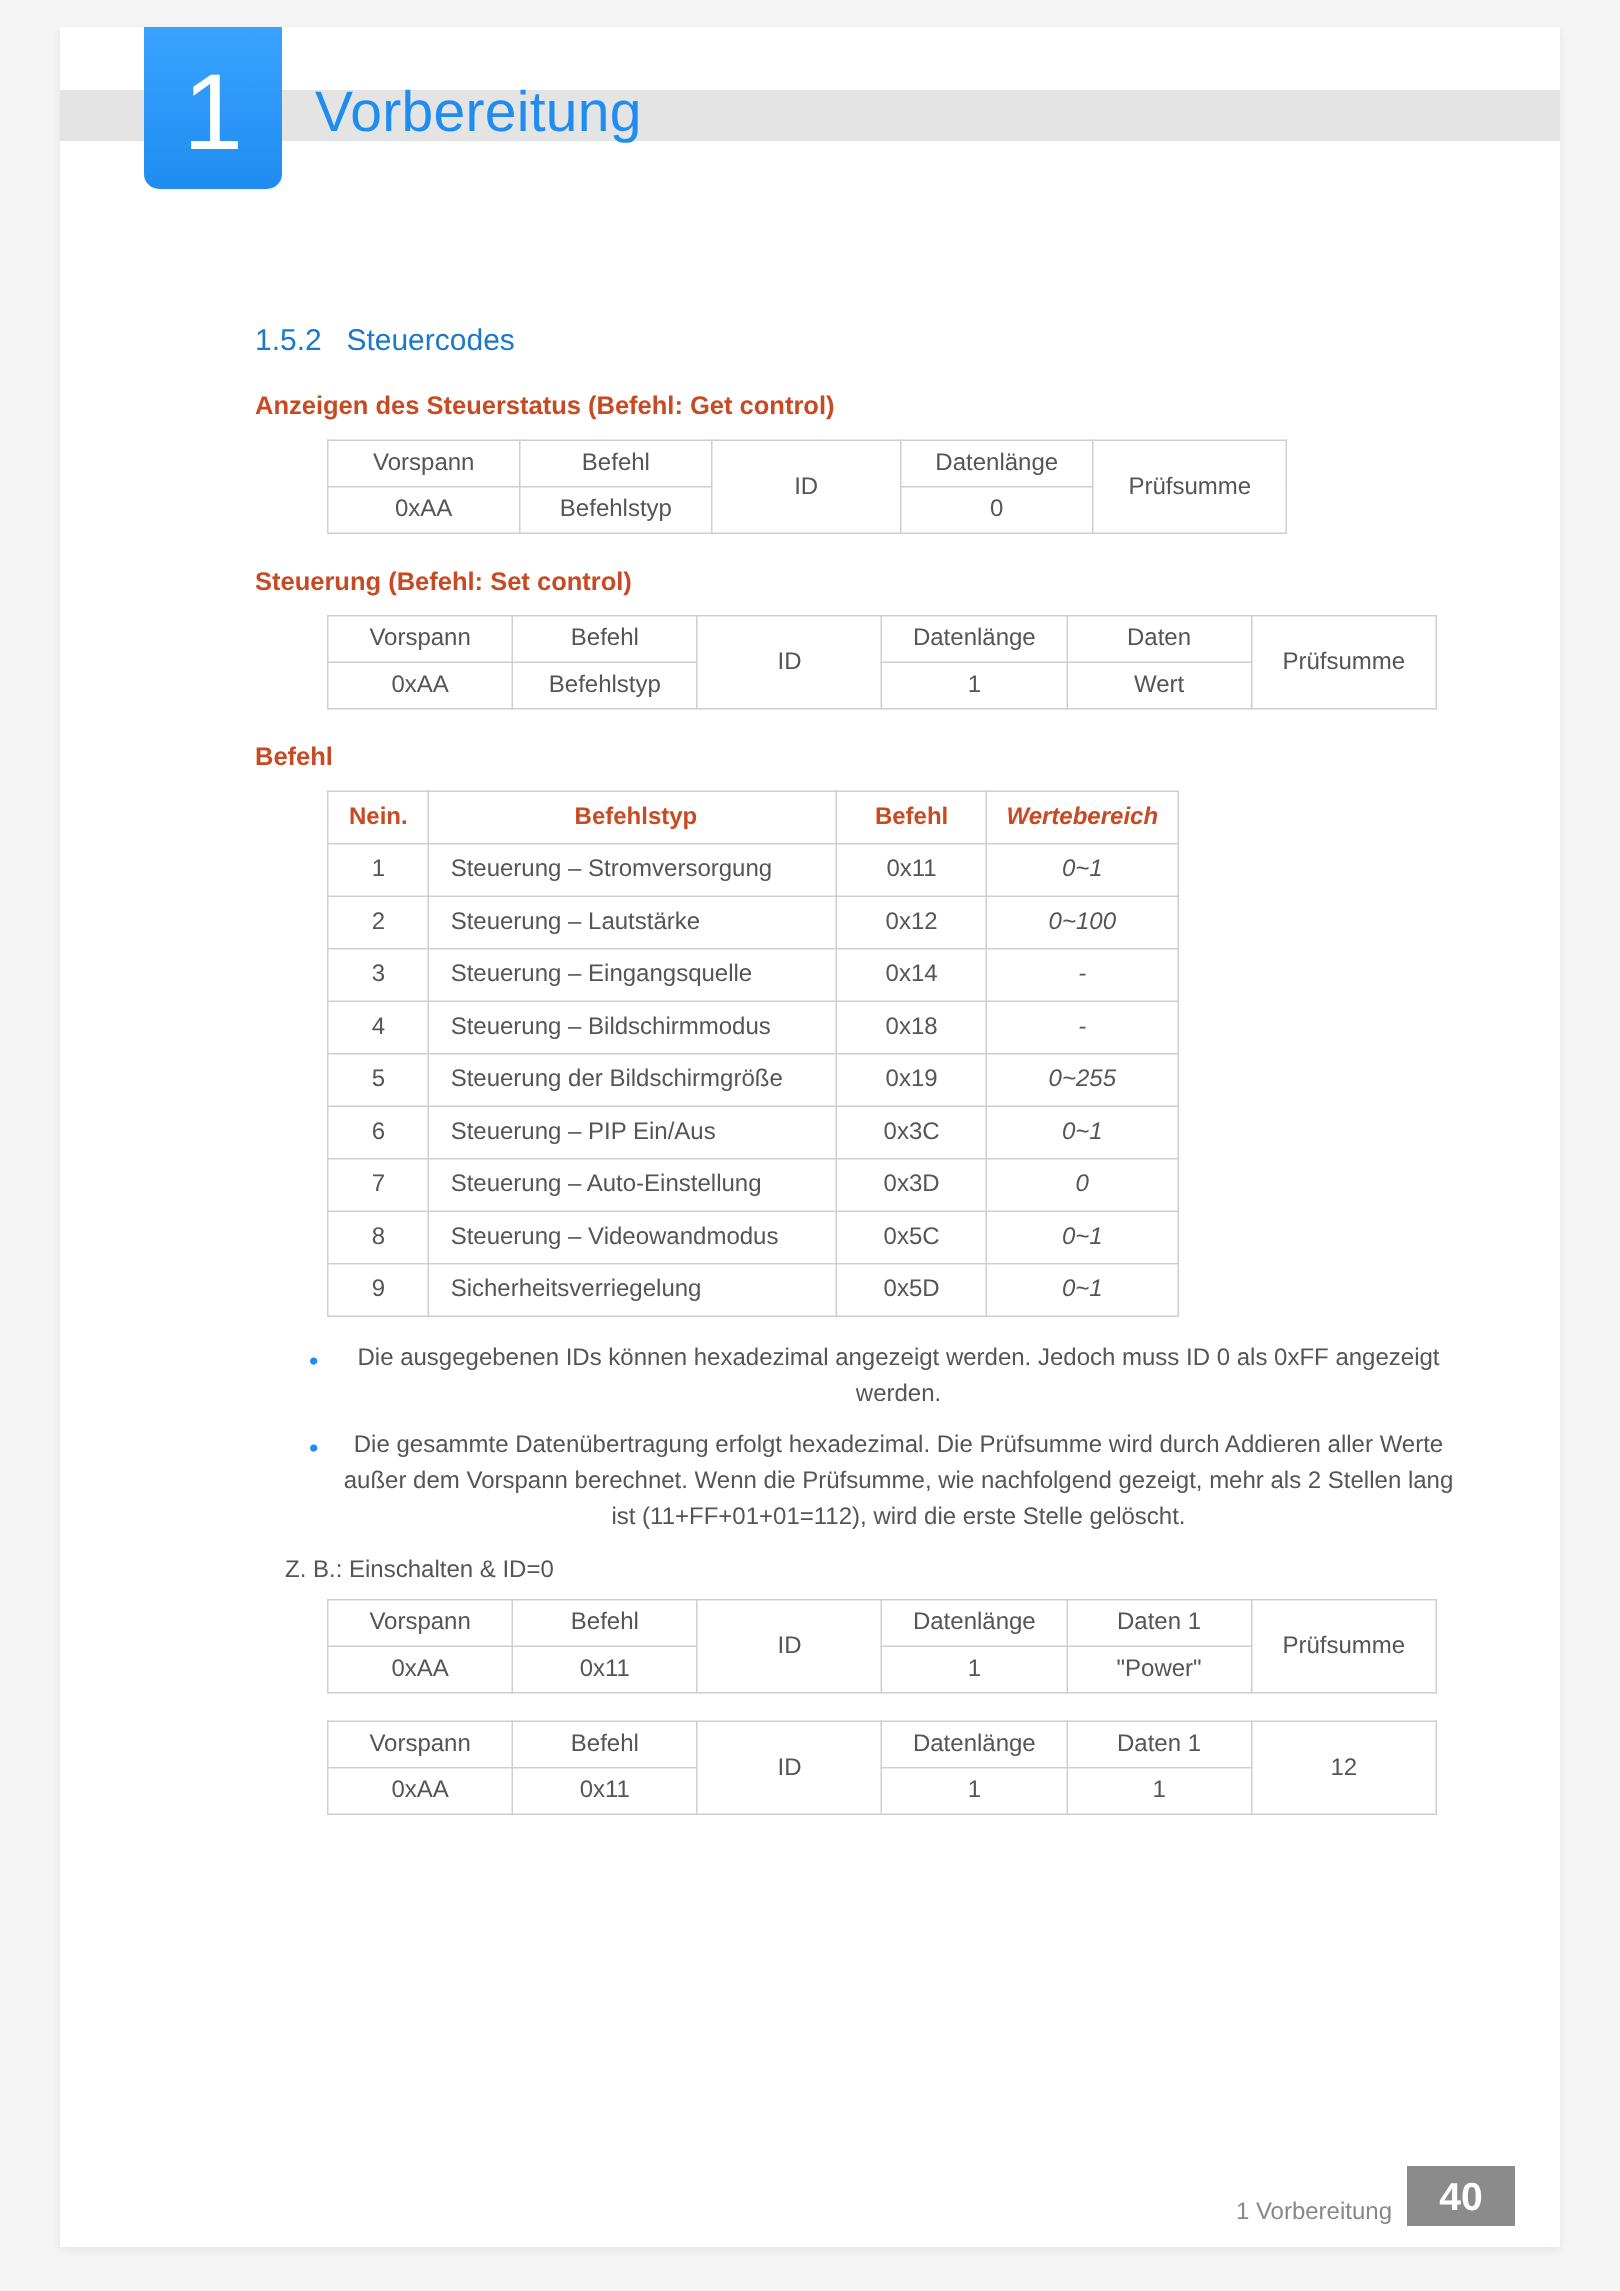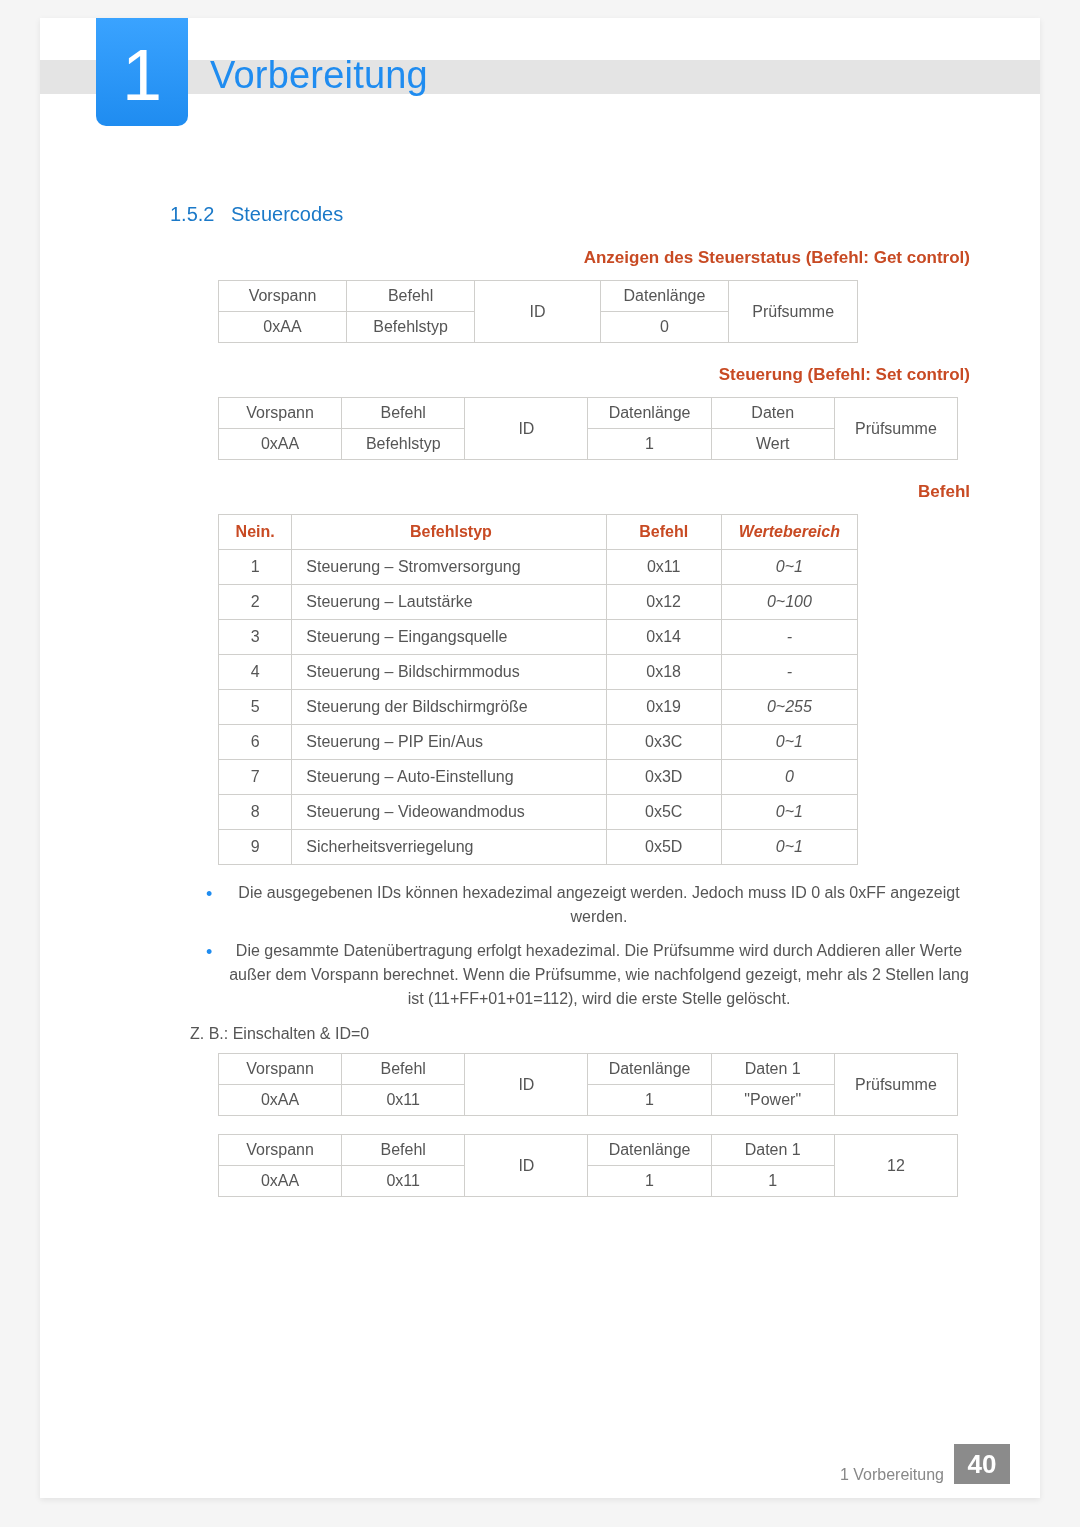--- a/index.html
+++ b/index.html
@@ -50,45 +50,45 @@
     position: absolute;
     top: 36px;
     left: 170px;
     font-size: 38px;
     color: #1f8cf0;
     font-weight: 500;
     letter-spacing: .2px;
   }
   .content {
     position: absolute;
-    top: 185px;
+    top: 198px;
     left: 130px;
     right: 70px;
   }
   .sec-num   { color:#1b79c8; font-size:20px; font-weight:500; }
   .sec-title { color:#1b79c8; font-size:20px; font-weight:500; margin-left:12px; }
-  .subhead   { color:#c84a23; font-size:17px; font-weight:600; margin: 22px 0 12px; text-align: right; }
+  .subhead   { color:#c84a23; font-size:17px; font-weight:600; margin: 22px 0 12px; }
   table {
     border-collapse: collapse;
     font-size: 16px;
     color:#555;
     margin-left: 48px;
   }
   table td, table th {
     border: 1px solid #d0cfcc;
     padding: 6px 10px;
     text-align: center;
     font-weight: normal;
   }
   table th { color:#c84a23; font-weight:600; }
   .t-get td { width: 130px; }
   .t-get { width: 640px; }
   .t-set td { width: 120px; }
   .t-set { width: 740px; }
-  .t-cmd   { width: 640px; }
+  .t-cmd   { width: 568px; }
   .t-cmd td, .t-cmd th { padding: 8px 10px; }
   .t-cmd .c0 { width: 70px; }
   .t-cmd .c1 { width: 300px; text-align:left; padding-left:14px;}
   .t-cmd .c2 { width: 110px; }
   .t-cmd .c3 { width: 130px; font-style: italic; }
   .t-cmd th.c1 { text-align:center; }
   ul.notes { list-style:none; margin: 16px 0 0 30px; text-align: center; }
   ul.notes li {
     position: relative;
     padding-left: 28px;
@@ -115,21 +115,21 @@
     display:flex;
     align-items:flex-end;
     gap:10px;
   }
   .footer-text { color:#888; font-size:16px; }
   .page-num {
     background:#8b8b8b;
     color:#fff;
     font-size:26px;
     font-weight:600;
-    width:56px;
+    width:72px;
     height:40px;
     display:flex;
     align-items:center;
     justify-content:center;
   }
 </style>
 </head>
 <body>
 
 <div class="page">

